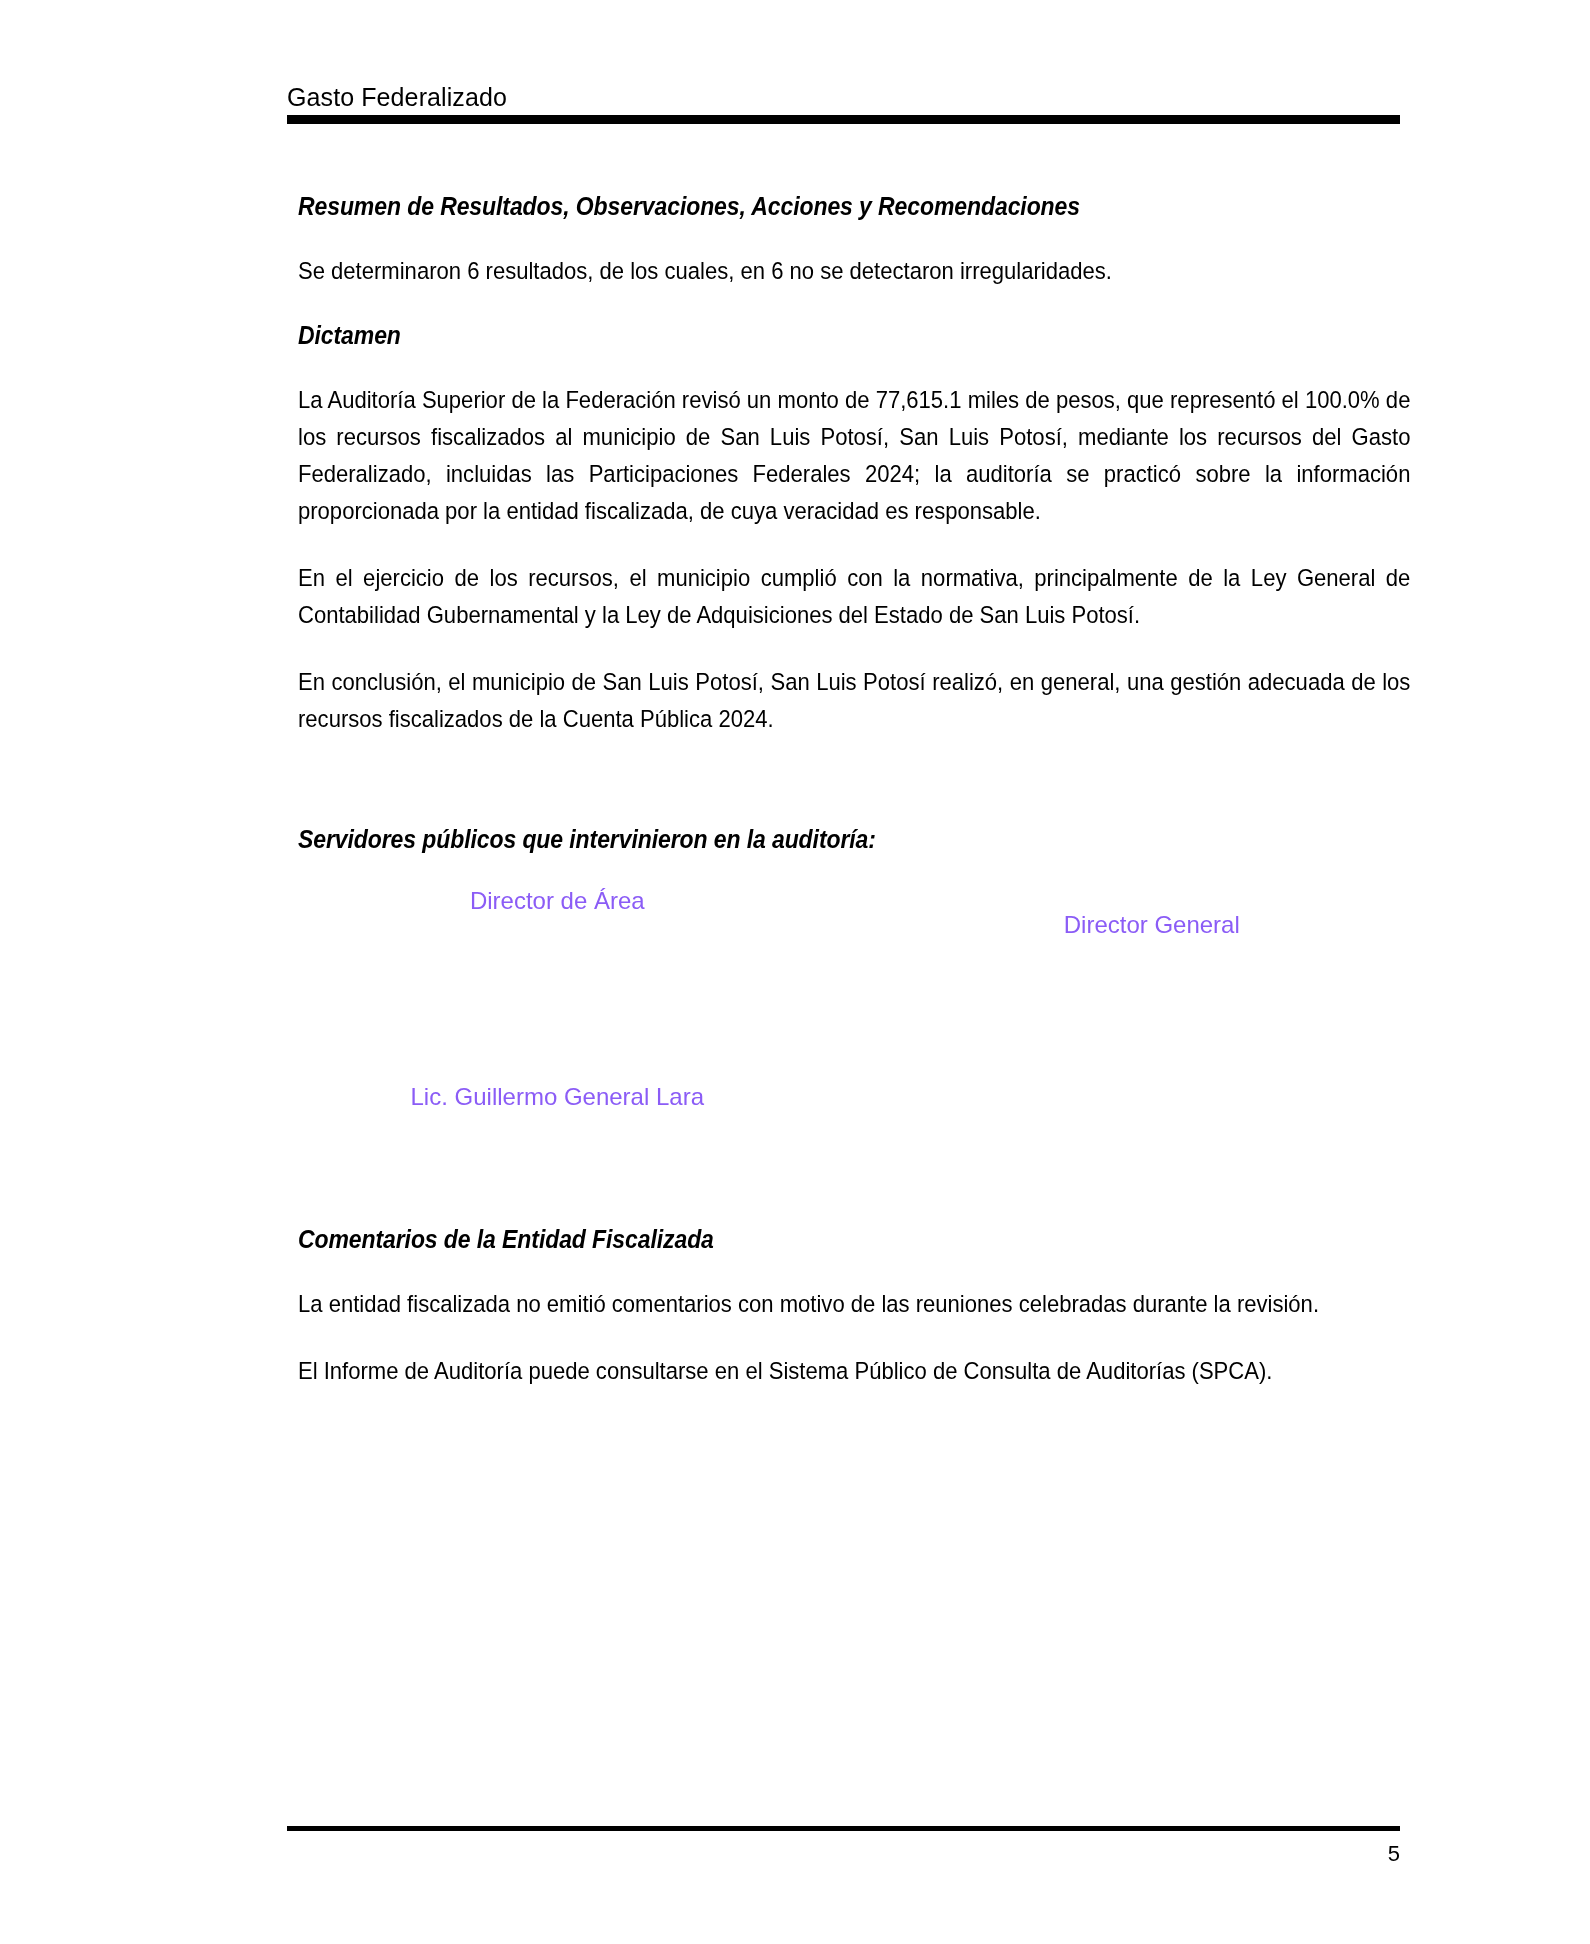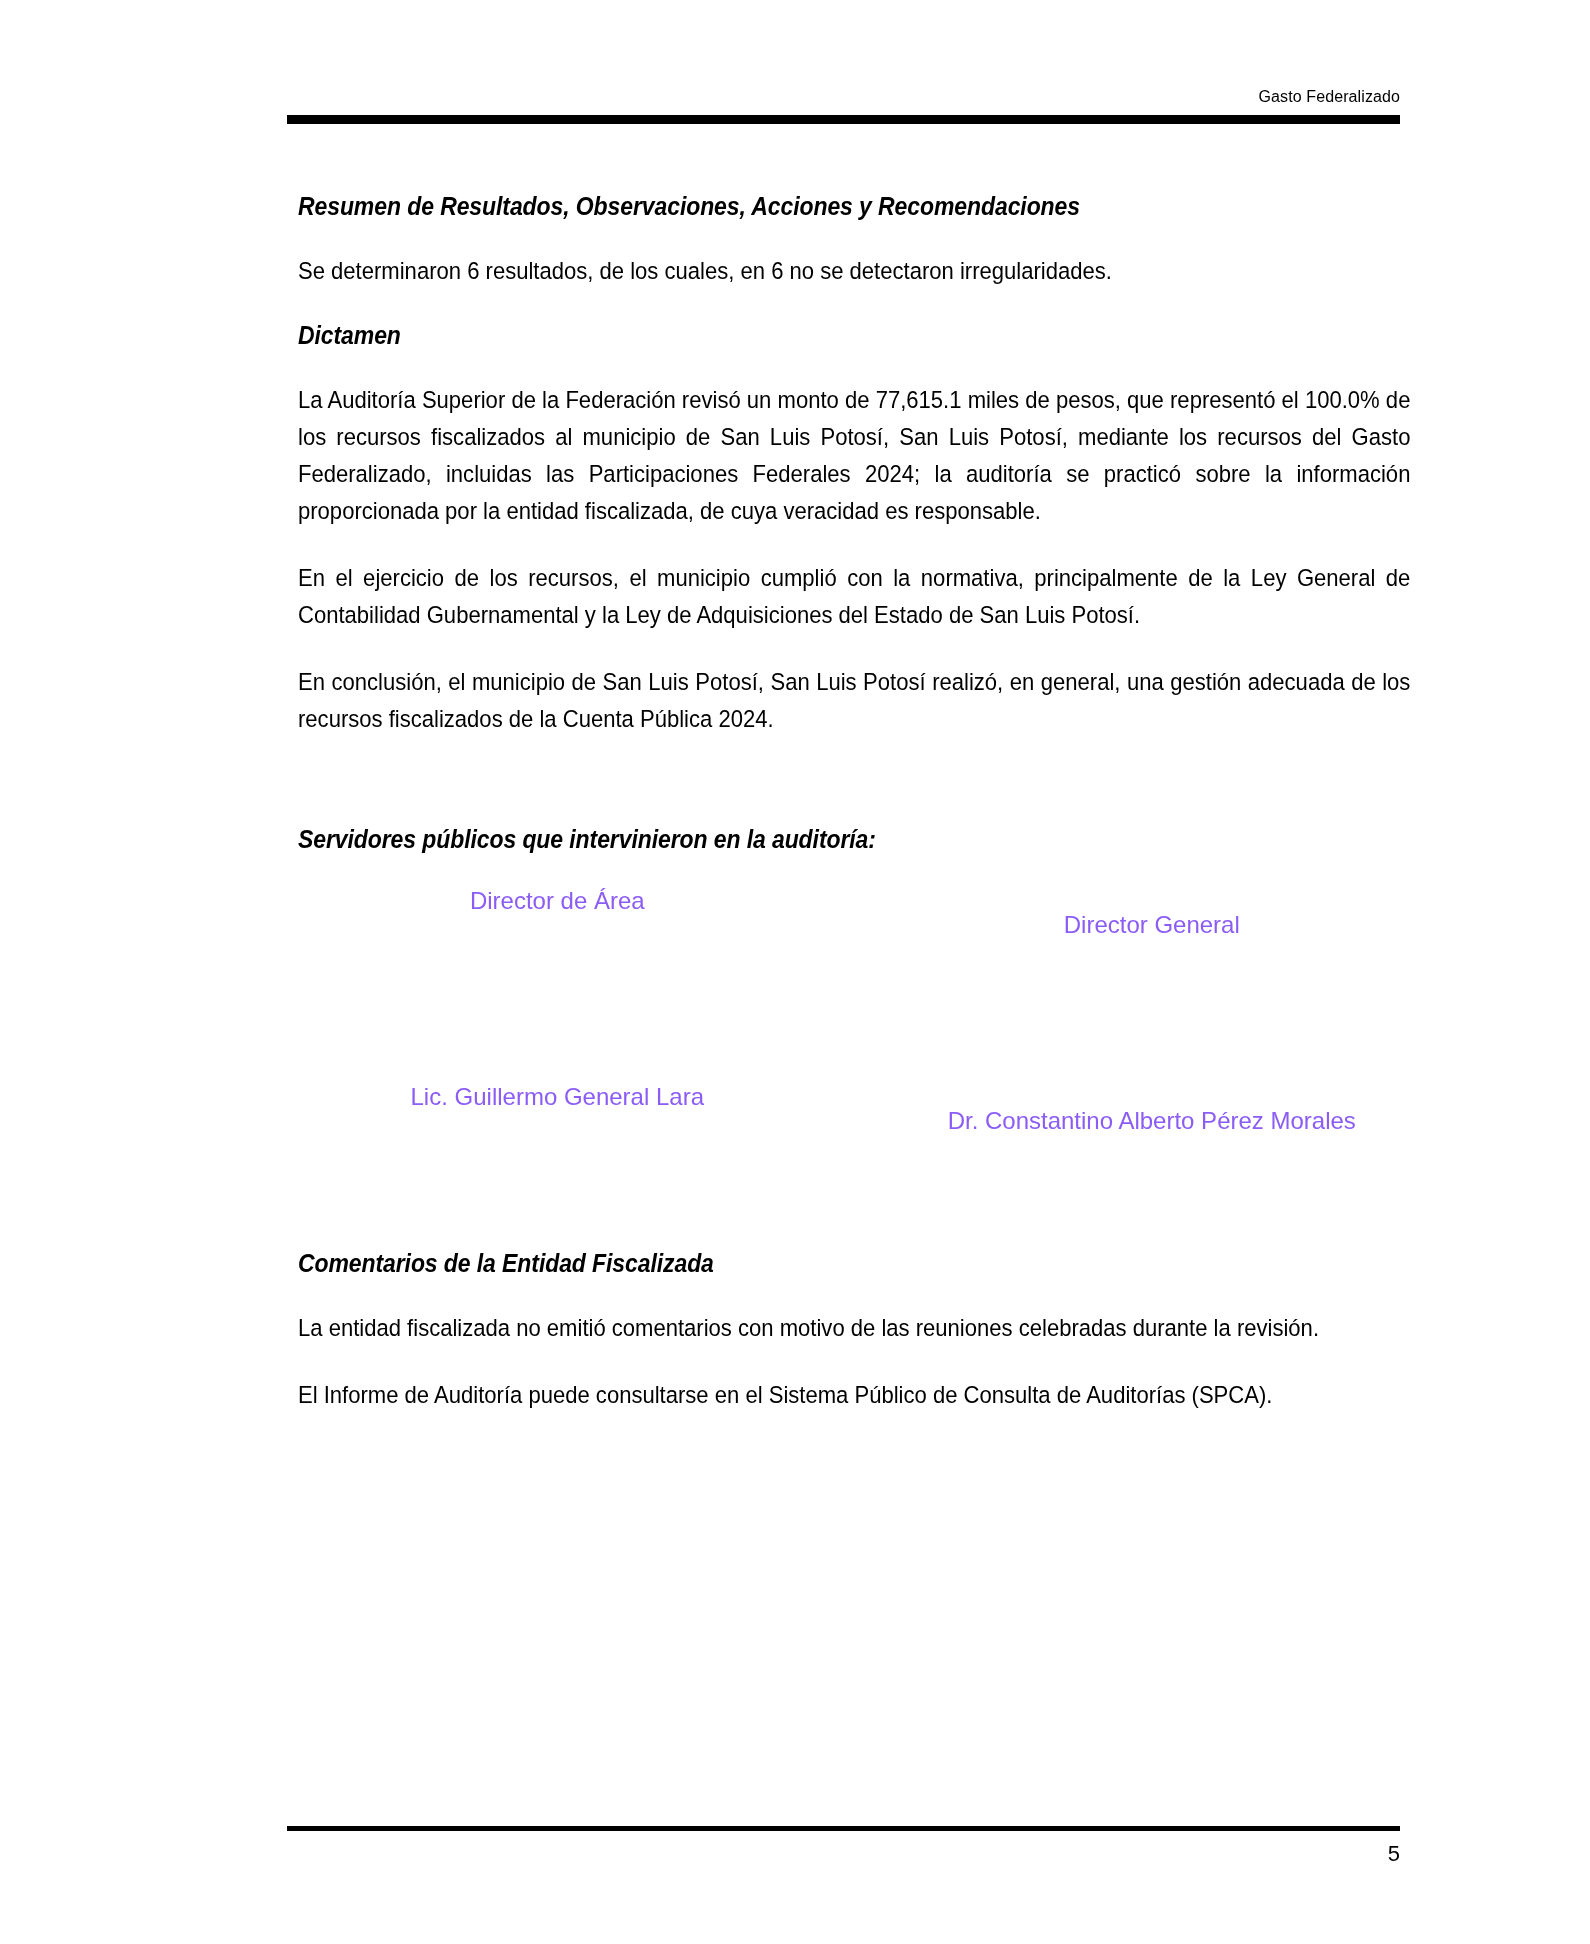--- a/index.html
+++ b/index.html
@@ -28,23 +28,23 @@
 
   
   .header {
     position: absolute;
     left: 287px;
     top: 84px;
     width: 1113px;
   }
   .header-title {
     font-family: "Liberation Sans", sans-serif;
-    font-size: 16px;
+    font-size: 25px;
     line-height: 26px;
-    text-align: right;
+    text-align: left;
     letter-spacing: 0.1px;
     color: #000;
     white-space: nowrap;
   }
   .header-rule {
     margin-top: 5px;
     width: 1113px;
     height: 9px;
     background: #000000;
   }
@@ -162,21 +162,20 @@
     <div class="signatures">
       <div class="sig-row sig-roles">
         <div class="sig-col left-col">Director de Área</div>
         <div class="sig-col right-col">Director General</div>
       </div>
 
       <div class="sig-space"></div>
 
       <div class="sig-row sig-names">
         <div class="sig-col left-col">Lic. Guillermo General Lara</div>
-        <div class="sig-col right-col">Dr. Constantino Alberto Pérez Morales</div>
       </div>
     </div>
 
     <div style="height:110px"></div>
 
     <div class="h-section">Comentarios de la Entidad Fiscalizada</div>
 
     <p class="body-text">La entidad fiscalizada no emitió comentarios con motivo de las reuniones celebradas durante la revisión.</p>
 
     <p class="body-text last-para">El Informe de Auditoría puede consultarse en el Sistema Público de Consulta de Auditorías (SPCA).</p>

